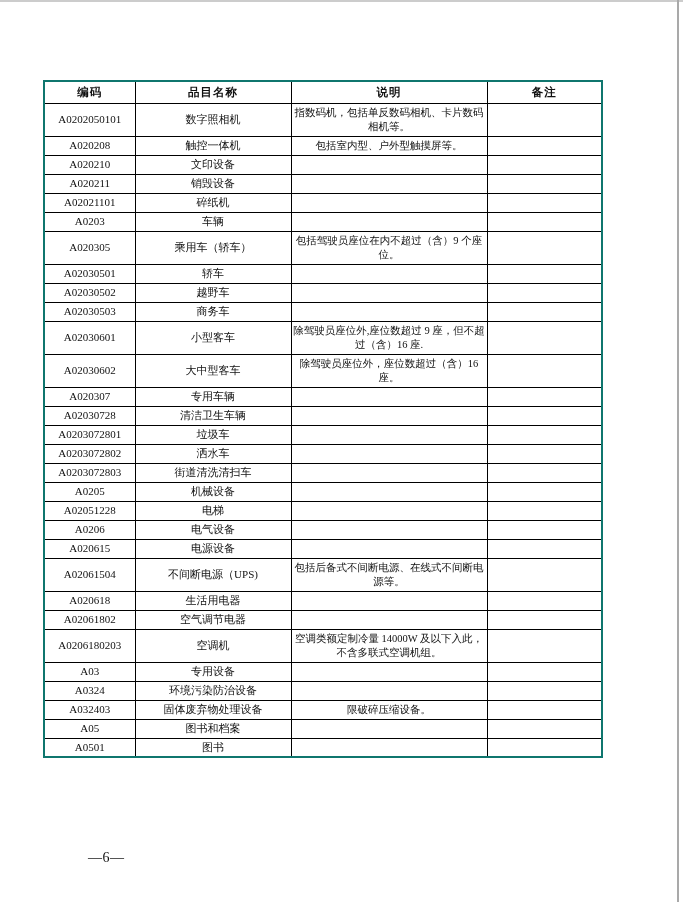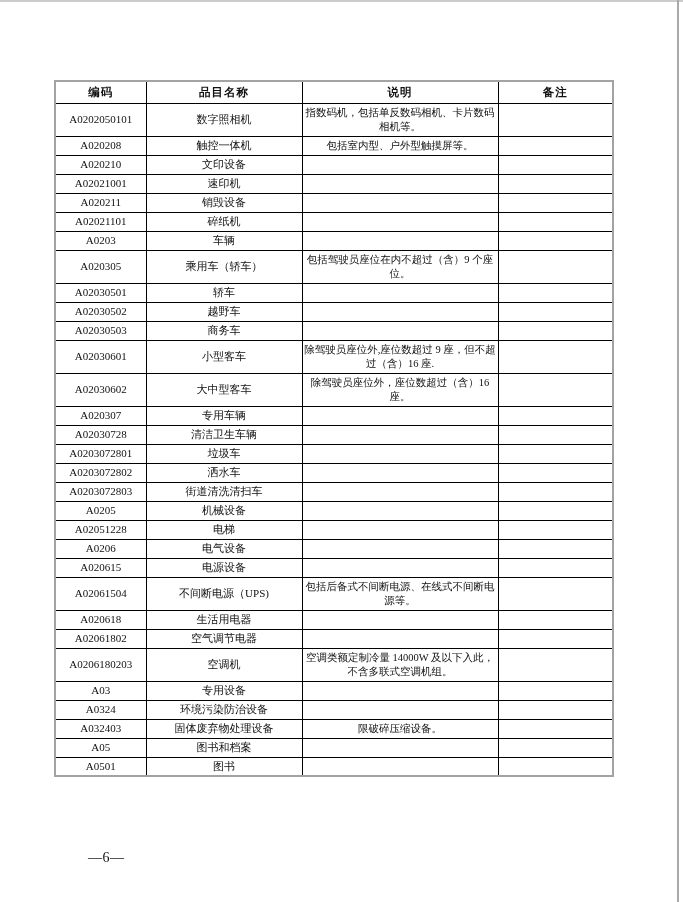--- a/index.html
+++ b/index.html
@@ -21,26 +21,26 @@
   }
   .scan-edge-right {
     position: absolute;
     top: 0; bottom: 0;
     left: 677px;
     width: 2px;
     background: #a9a9a9;
   }
   .catalog-table {
     position: absolute;
-    left: 54px;
+    left: 43px;
     top: 80px;
     border-collapse: collapse;
     table-layout: fixed;
     width: 558px;
-    border: 2px solid #a3a3a3;
+    border: 2px solid #0f766e;
   }
   .catalog-table th, .catalog-table td {
     border: 1px solid #000;
     vertical-align: middle;
     text-align: center;
     font-size: 11px;
     line-height: 13px;
     padding: 2px 2px;
     overflow: hidden;
   }
@@ -108,26 +108,20 @@
         <td class="desc-cell">包括室内型、户外型触摸屏等。</td>
         <td class="note-cell"></td>
       </tr>
       <tr>
         <td class="code-cell">A020210</td>
         <td class="name-cell">文印设备</td>
         <td class="desc-cell"></td>
         <td class="note-cell"></td>
       </tr>
       <tr>
-        <td class="code-cell">A02021001</td>
-        <td class="name-cell">速印机</td>
-        <td class="desc-cell"></td>
-        <td class="note-cell"></td>
-      </tr>
-      <tr>
         <td class="code-cell">A020211</td>
         <td class="name-cell">销毁设备</td>
         <td class="desc-cell"></td>
         <td class="note-cell"></td>
       </tr>
       <tr>
         <td class="code-cell">A02021101</td>
         <td class="name-cell">碎纸机</td>
         <td class="desc-cell"></td>
         <td class="note-cell"></td>

